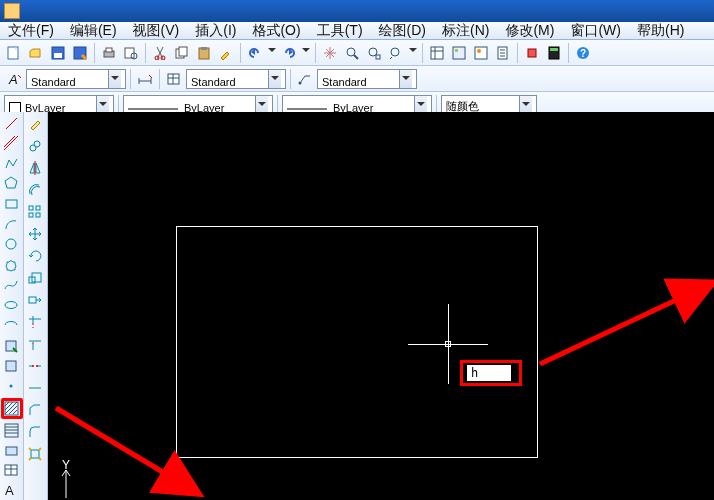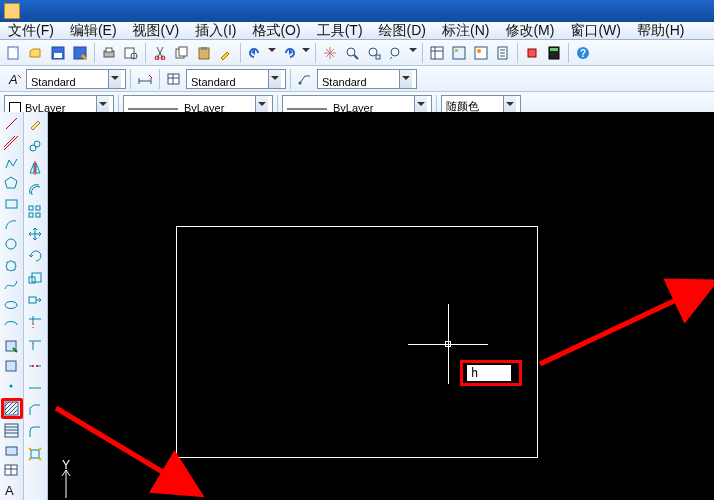--- a/index.html
+++ b/index.html
@@ -286,21 +286,21 @@
   </div>
   <div class="sep"></div>
   <div class="dropdownWide" style="width:150px">
     <svg width="40" height="10">
         <line x1="0" y1="5" x2="40" y2="5" stroke="#000"></line>
       </svg>
     <span style="margin-left:6px">ByLayer</span>
     <div class="caret"></div>
   </div>
   <div class="sep"></div>
-  <div class="dropdownWide" style="width:80px">
+  <div class="dropdownWide" style="width:96px">
     <span>随颜色</span>
     <div class="caret"></div>
   </div>
 </div>
 
 <div class="leftPanels">
 
   <div class="vtb">
     <div class="vbtn">
         <svg>

